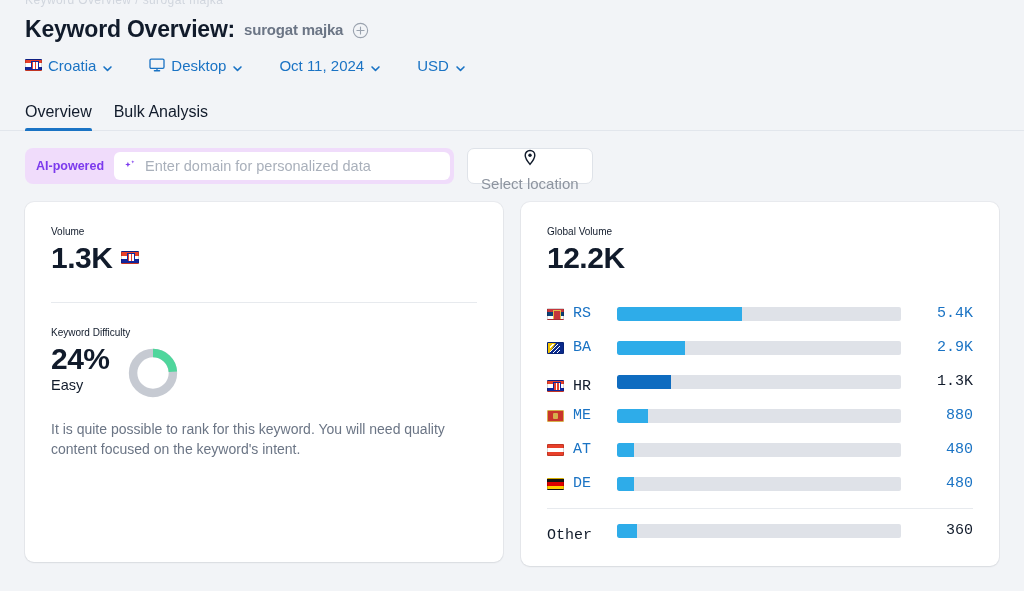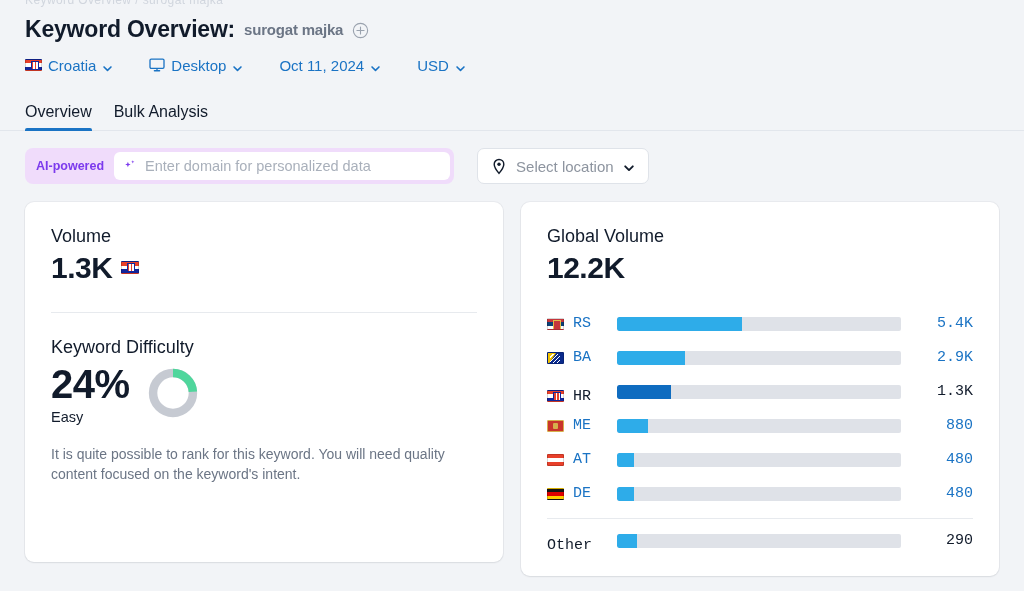--- a/index.html
+++ b/index.html
@@ -160,21 +160,21 @@
     left: 0; right: 0; bottom: -1px;
     height: 3px;
     background: #1a73c4;
     border-radius: 2px 2px 0 0;
   }
 
   
   .ai-row {
     display: flex;
     align-items: center;
-    gap: 23px;
+    gap: 13px;
     padding: 17px 9px 0 25px;
   }
   .ai-shell {
     display: flex;
     align-items: center;
     background: #f0dcfb;
     border-radius: 8px;
     padding: 4px;
     height: 36px;
   }
@@ -209,20 +209,21 @@
   .loc-select {
     display: flex;
     align-items: center;
     gap: 9px;
     background: #ffffff;
     border: 1px solid #dfe3e9;
     border-radius: 7px;
     height: 36px;
     padding: 0 13px;
     cursor: pointer;
+    flex-direction: column;
   }
   .pin-icon { width: 16px; height: 17px; flex: 0 0 auto; }
   .loc-text { font-size: 15px; color: #8d949f; white-space: nowrap; }
   .loc-caret { width: 12px; height: 12px; flex: 0 0 auto; }
 
   
   .cards {
     display: flex;
     gap: 18px;
     padding: 18px 25px 0 25px;
@@ -230,21 +231,21 @@
   }
   .card {
     background: #ffffff;
     border-radius: 9px;
     box-shadow: 0 1px 2px rgba(17,27,43,.07), 0 0 0 1px rgba(17,27,43,.045);
   }
   .card-vol { width: 482px; padding: 24px 26px 24px 26px; min-height: 360px; }
   .card-glob { width: 482px; padding: 24px 26px 18px 26px; min-height: 360px; }
 
   .metric-label {
-    font-size: 18px;
+    font-size: 10px;
     color: #111b2b;
     margin-bottom: 2px;
   }
   .metric-big {
     font-size: 30px;
     font-weight: 700;
     letter-spacing: -.5px;
     color: #111b2b;
     display: flex;
     align-items: center;
@@ -259,21 +260,21 @@
     margin: 25px 0 24px 0;
   }
 
   .kd-row {
     display: flex;
     align-items: flex-start;
     gap: 16px;
     margin-top: 3px;
   }
   .kd-num {
-    font-size: 40px;
+    font-size: 30px;
     font-weight: 700;
     letter-spacing: -.5px;
     line-height: 1.18;
   }
   .kd-easy {
     font-size: 14.5px;
     color: #111b2b;
     margin-top: 1px;
   }
   .donut { width: 54px; height: 54px; margin-top: 5px; flex: 0 0 auto; }
@@ -531,18 +532,18 @@
           <div class="gv-val">480</div>
         </div>
         <div class="gv-divider"></div>
         <div class="gv-row other">
           <div class="gv-code">
             <span>Other</span>
           </div>
           <div class="gv-track">
             <div class="gv-fill" style="width: 7%;"></div>
           </div>
-          <div class="gv-val">290</div>
+          <div class="gv-val">360</div>
         </div>
       </div>
   </div>
 
 </div>
 
 </body></html>

